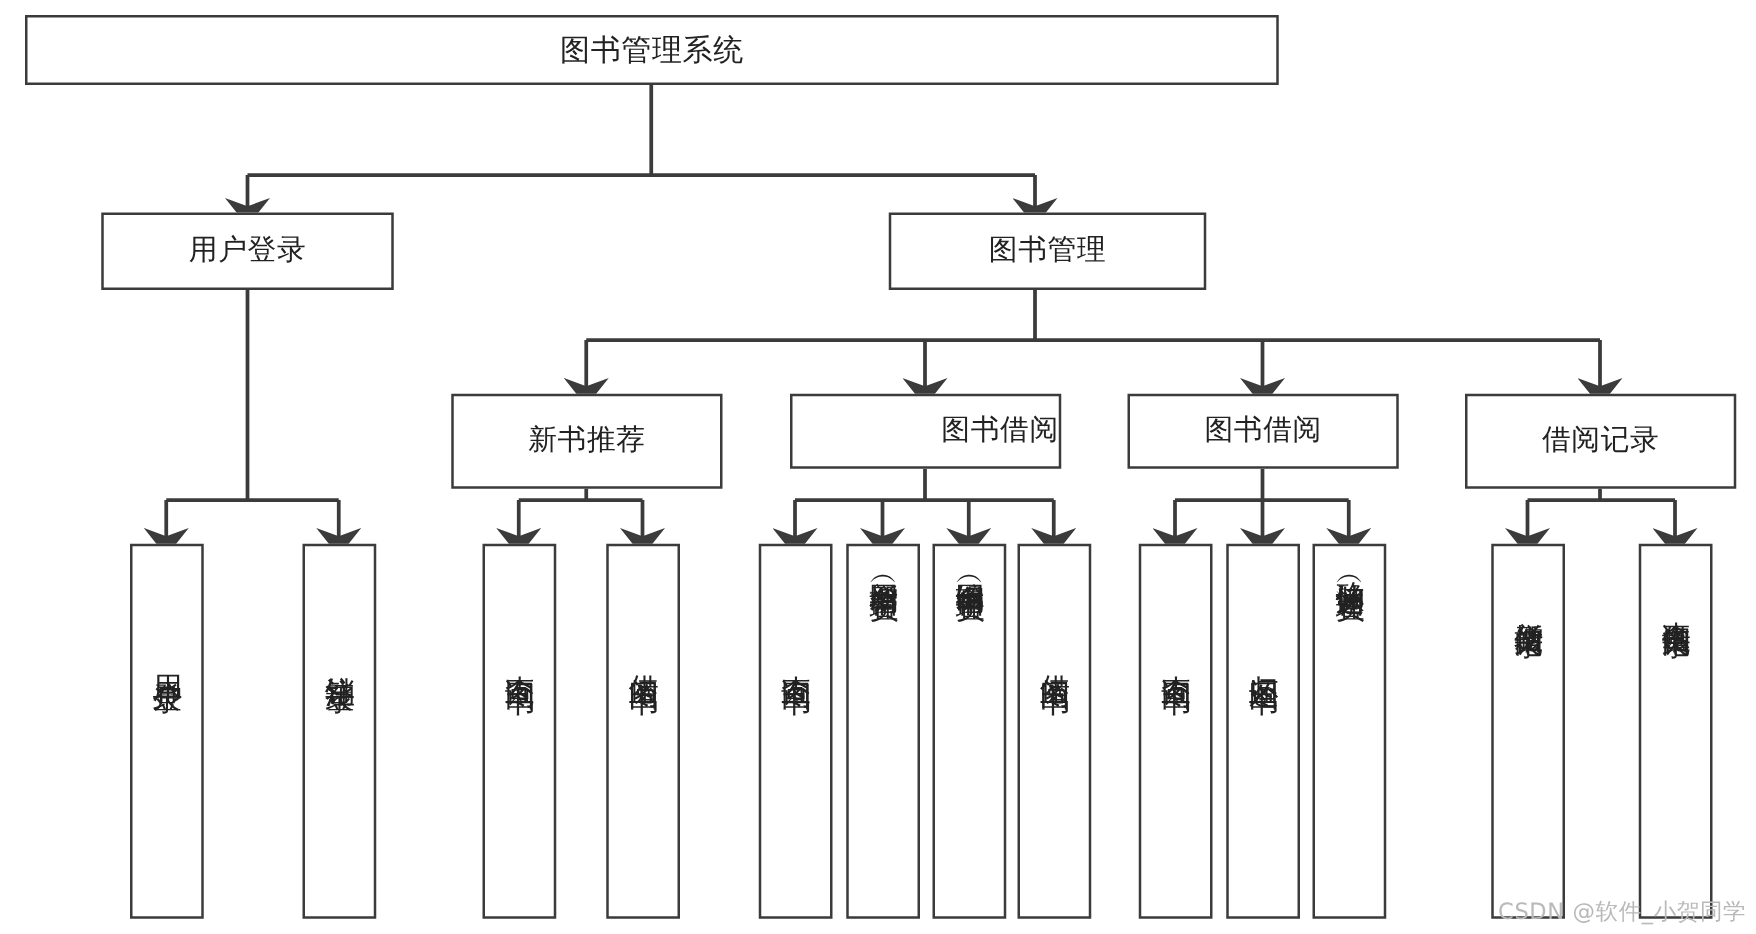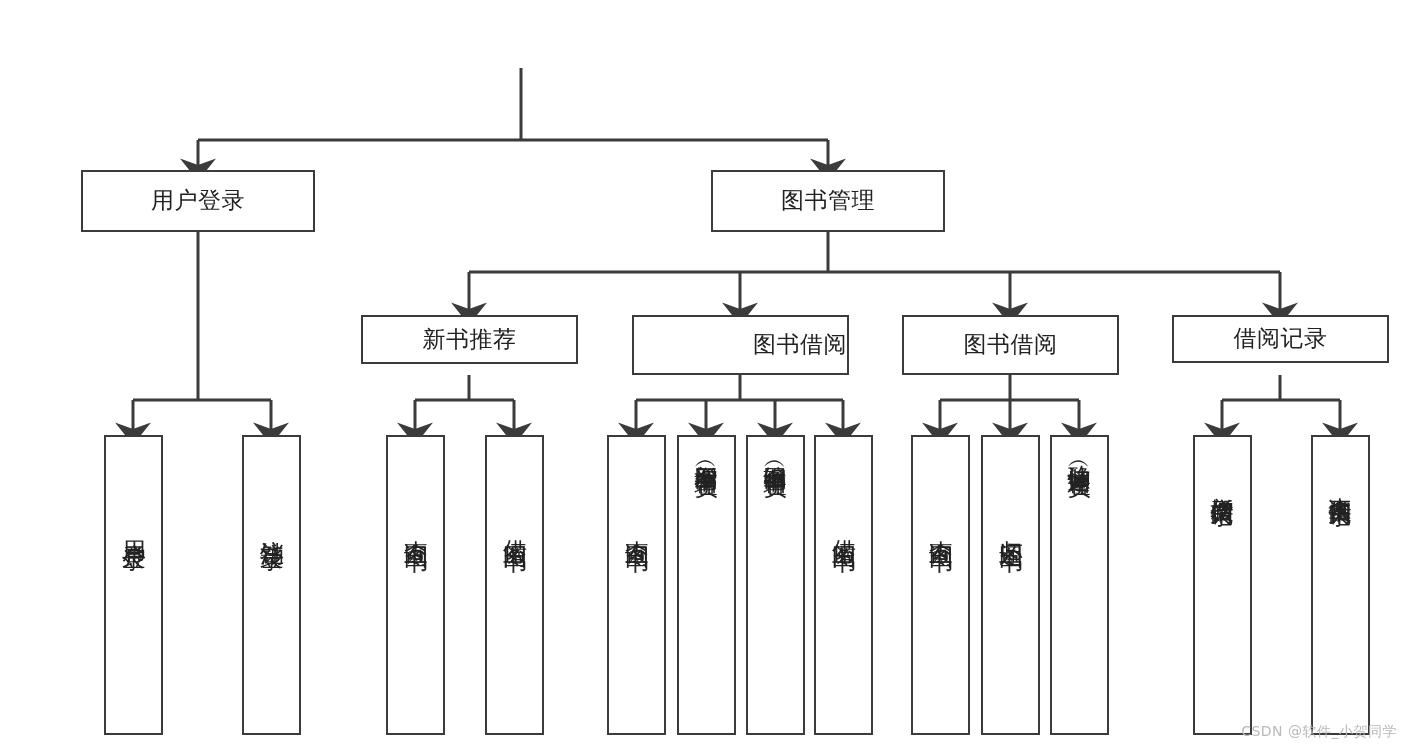--- a/index.html
+++ b/index.html
@@ -66,21 +66,21 @@
     white-space: nowrap;
   }
   .node.v.tall .node-label {
     font-size: 23px;
     letter-spacing: 1.5px;
   }
   #watermark {
     position: absolute;
     right: 8px;
     bottom: 6px;
-    font-size: 14px;
+    font-size: 18px;
     color: #b9b9b9;
     z-index: 5;
     white-space: nowrap;
     letter-spacing: 0.5px;
   }
 </style>
 </head>
 <body>
 
 <div id="diagram-root">
@@ -128,38 +128,41 @@
       <path d="M1010,400 L1010,432" marker-end="url(#arrow)"></path>
       <path d="M1079,400 L1079,432" marker-end="url(#arrow)"></path>
 
       <path d="M1280,375 L1280,400"></path>
       <path d="M1222,400 L1340,400"></path>
       <path d="M1222,400 L1222,432" marker-end="url(#arrow)"></path>
       <path d="M1340,400 L1340,432" marker-end="url(#arrow)"></path>
     </g>
   </svg>
 
+  <div class="node h root" style="left:20px; top:12px; width:1003px; height:56px;">
+    <span class="node-label">图书管理系统</span>
+  </div>
 
   <div class="node h" style="left:81px; top:170px; width:234px; height:62px;">
     <span class="node-label">用户登录</span>
   </div>
-  <div class="node h" style="left:711px; top:170px; width:234px; height:62px;">
+  <div class="node h" style="left:711px; top:170px; width:254px; height:62px;">
     <span class="node-label">图书管理</span>
   </div>
 
-  <div class="node h" style="left:361px; top:315px; width:217px; height:49px;">
+  <div class="node h" style="left:361px; top:315px; width:217px; height:76px;">
     <span class="node-label">新书推荐</span>
   </div>
   <div class="node h" style="left:632px; top:315px; width:217px; height:60px;justify-content:flex-end;">
     <span class="node-label">图书借阅</span>
   </div>
   <div class="node h" style="left:902px; top:315px; width:217px; height:60px;">
     <span class="node-label">图书借阅</span>
   </div>
-  <div class="node h" style="left:1172px; top:315px; width:217px; height:48px;">
+  <div class="node h" style="left:1172px; top:315px; width:217px; height:76px;">
     <span class="node-label">借阅记录</span>
   </div>
 
   <div class="node v" style="left:104px; top:435px; width:59px; height:300px; padding-top:84px;">
     <span class="node-label">用户登录</span>
   </div>
   <div class="node v" style="left:242px; top:435px; width:59px; height:300px; padding-top:84px;">
     <span class="node-label">注销登录</span>
   </div>
 

